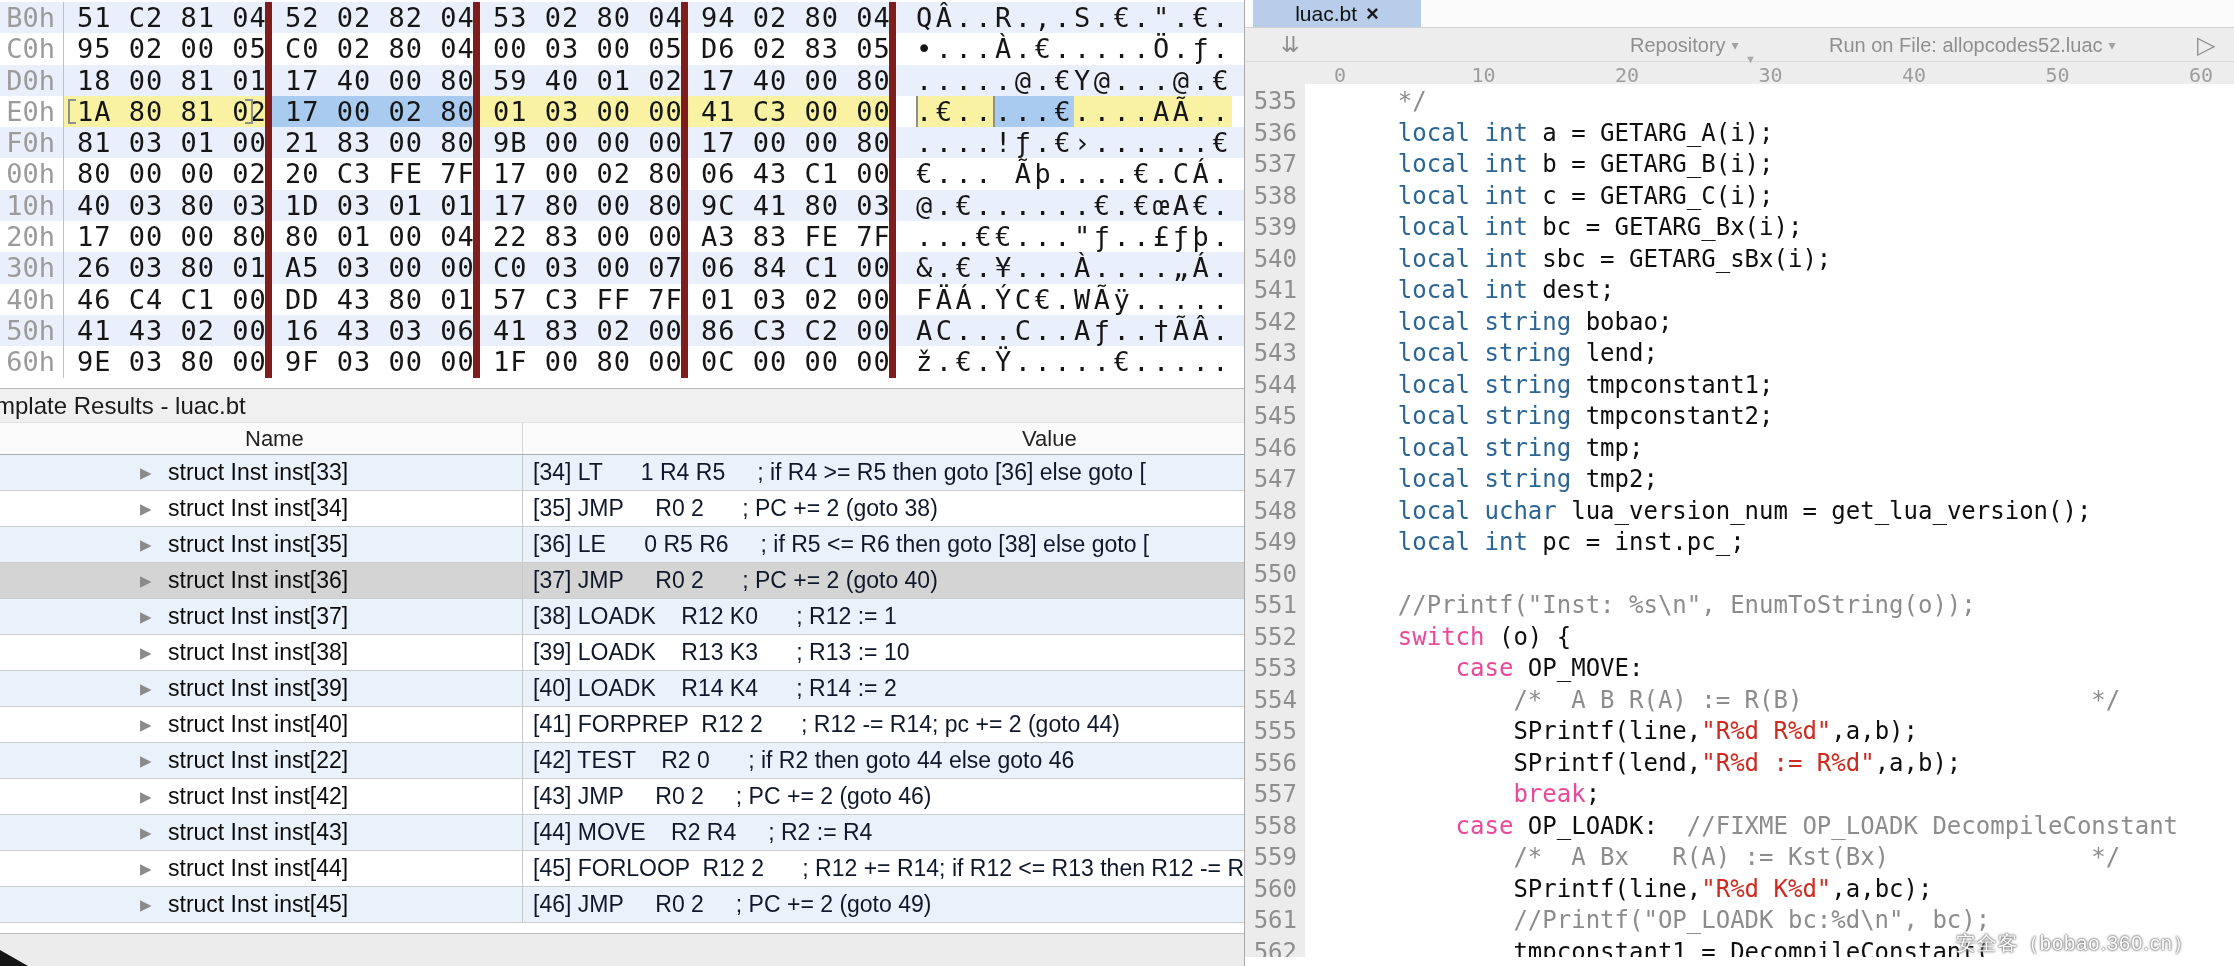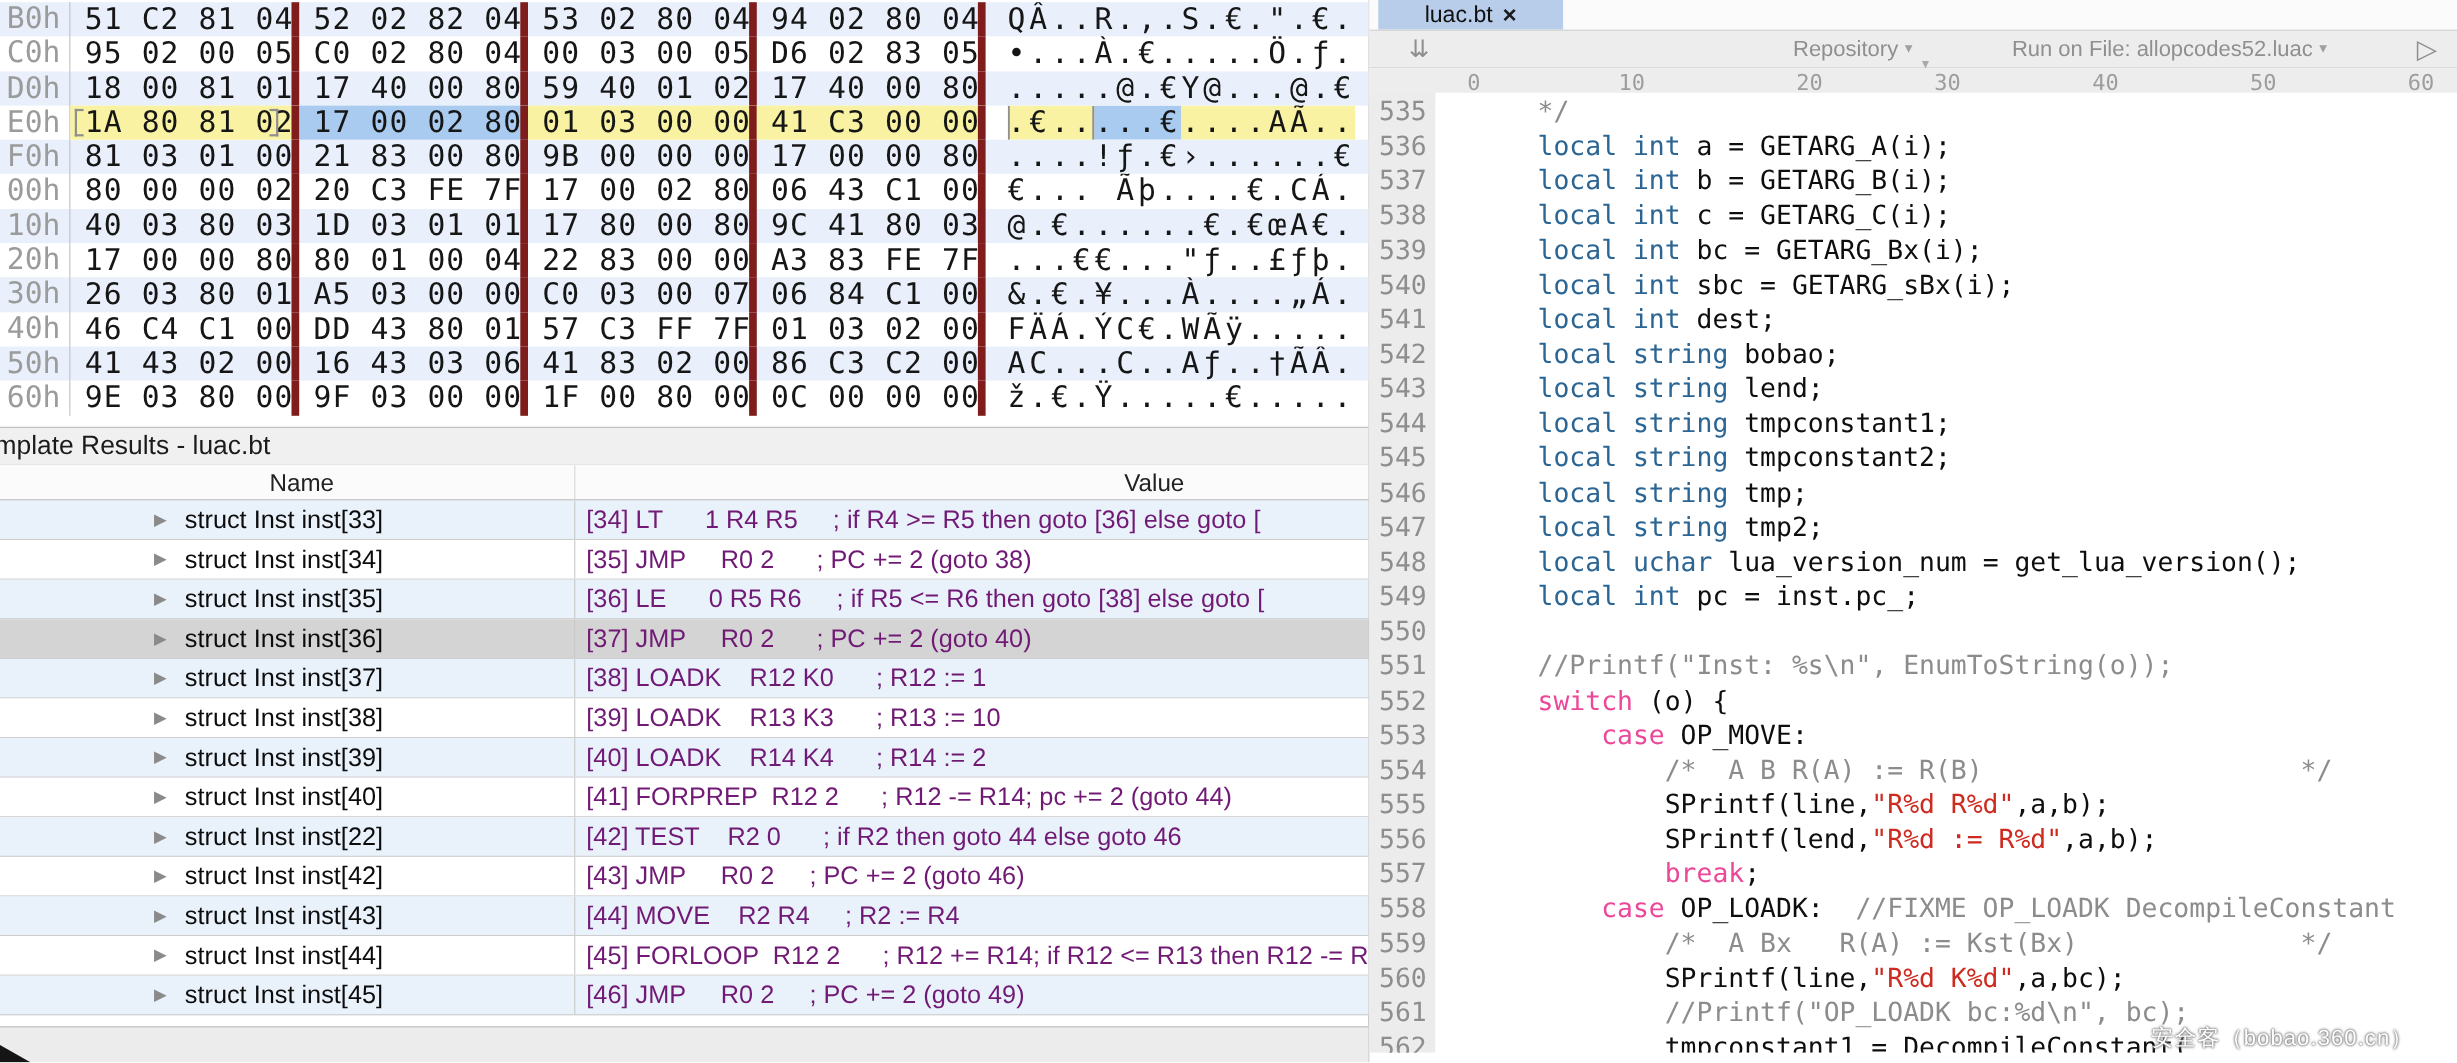--- a/index.html
+++ b/index.html
@@ -45,21 +45,21 @@
   .th-name span{position:absolute;left:213px;line-height:31px;margin-left:32px;}
   .th-value{position:absolute;left:1022px;top:0;line-height:31px;}
   .results-rows{position:absolute;left:0;top:455px;width:100%;}
   .r-row{display:flex;height:36px;line-height:35px;border-bottom:1px solid #cdcdcd;
          box-sizing:border-box;font-size:23px;background:#fff;}
   .r-row.alt{background:#e9f1fb;}
   .r-row.sel{background:#d4d4d4;}
   .r-name{position:relative;width:523px;box-sizing:border-box;border-right:1px solid #c9c9c9;
           padding-left:168px;overflow:hidden;white-space:nowrap;color:#0c0c0c;}
   .r-tri{position:absolute;left:140px;top:0;font-size:15px;color:#8a8a8a;}
-  .r-value{flex:1;overflow:hidden;white-space:pre;padding-left:10px;color:#701a75;}
+  .r-value{flex:1;overflow:hidden;white-space:pre;padding-left:10px;color:#0f172a;}
   .status-strip{position:absolute;left:0;top:933px;width:100%;height:33px;background:#ececec;
                 border-top:1px solid #bfbfbf;box-sizing:border-box;}
   .corner-wedge{position:absolute;left:0;bottom:0;width:0;height:0;
                 border-bottom:16px solid #151515;border-right:28px solid transparent;}
 
   
   .right-panel{position:absolute;left:1245px;top:0;width:989px;height:966px;background:#fff;}
   .tab-bar{position:absolute;left:0;top:0;width:100%;height:27px;background:#fbfbfb;}
   .tab{position:absolute;left:8px;top:0;width:168px;height:27px;background:#b7cde9;
        display:flex;align-items:center;justify-content:center;gap:9px;}
@@ -289,21 +289,21 @@
       <span class="tb-item tb-editas"><span>Edit As: Template</span><span class="tb-chev">▾</span></span>
       <span class="tb-item tb-repo"><span>Repository</span><span class="tb-chev">▾</span></span>
       <span class="tb-item tb-run"><span>Run on File: allopcodes52.luac</span><span class="tb-chev">▾</span></span>
       <span class="tb-item tb-play">▷</span>
     </div>
 
     <div class="ruler">
       <div class="ruler-ticks"></div>
     <span class="ruler-num" style="left: 95px;">0</span>
         <span class="ruler-num" style="left: 238.5px;">10</span>
-        <span class="ruler-num" style="left: 400px;">20</span>
+        <span class="ruler-num" style="left: 382px;">20</span>
         <span class="ruler-num" style="left: 525.5px;">30</span>
         <span class="ruler-num" style="left: 669px;">40</span>
         <span class="ruler-num" style="left: 812.5px;">50</span>
         <span class="ruler-num" style="left: 956px;">60</span>
       </div>
     <span class="funnel">▼</span>
 
     <div class="editor">
       <div class="gutter">
           <div>535</div>

